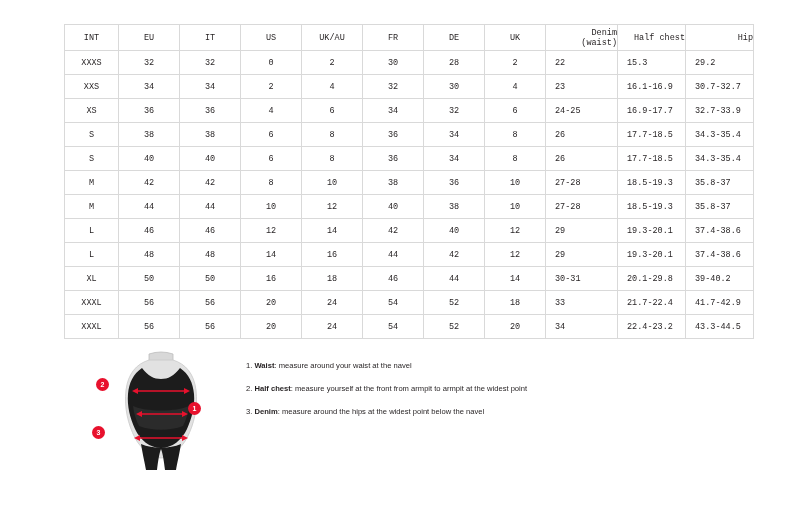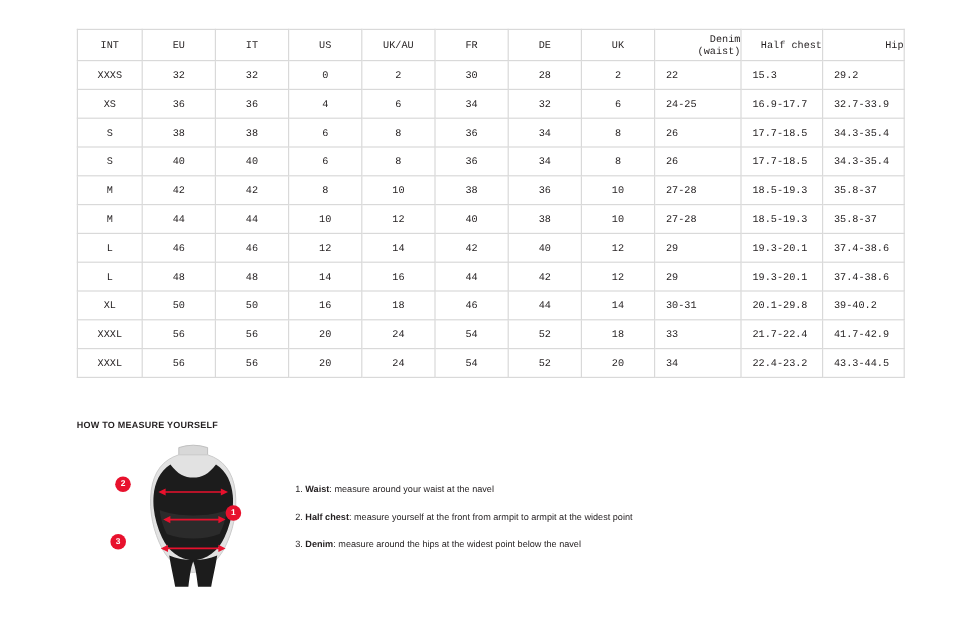--- a/index.html
+++ b/index.html
@@ -74,21 +74,21 @@
   .measure-title {
     font-size: 7.5px;
     font-weight: bold;
     letter-spacing: 0.2px;
     color: #231f20;
     margin-bottom: 10px;
   }
   .measure-body {
     position: relative;
     display: flex;
-    align-items: center;
+    align-items: flex-start;
   }
   .figure-box {
     position: relative;
     width: 120px;
     height: 125px;
     margin-left: 38px;
     flex: none;
   }
   .notes {
     margin-left: 24px;
@@ -168,20 +168,33 @@
           <td>0</td>
           <td>2</td>
           <td>30</td>
           <td>28</td>
           <td>2</td>
           <td class="left-cell">22</td>
           <td class="left-cell">15.3</td>
           <td class="left-cell">29.2</td>
         </tr>
         <tr>
+          <td>XXS</td>
+          <td>34</td>
+          <td>34</td>
+          <td>2</td>
+          <td>4</td>
+          <td>32</td>
+          <td>30</td>
+          <td>4</td>
+          <td class="left-cell">23</td>
+          <td class="left-cell">16.1-16.9</td>
+          <td class="left-cell">30.7-32.7</td>
+        </tr>
+        <tr>
           <td>XS</td>
           <td>36</td>
           <td>36</td>
           <td>4</td>
           <td>6</td>
           <td>34</td>
           <td>32</td>
           <td>6</td>
           <td class="left-cell">24-25</td>
           <td class="left-cell">16.9-17.7</td>
@@ -302,21 +315,20 @@
           <td>20</td>
           <td class="left-cell">34</td>
           <td class="left-cell">22.4-23.2</td>
           <td class="left-cell">43.3-44.5</td>
         </tr>
       </tbody>
     </table>
   </div>
 
   <div class="measure-section">
-    <div class="measure-title">HOW TO MEASURE YOURSELF</div>
 
     <div class="measure-body">
 
       <div class="figure-box">
         <svg class="mann" width="120" height="125" viewBox="0 0 120 125">
 
           <path d="M47 4 q12 -4 24 0 l0 7 q-12 4 -24 0 z" fill="#d8d8d8" stroke="#bdbdbd" stroke-width="0.8"></path>
           <path d="M47 10 C 34 14, 26 24, 24 40 C 22 58, 26 74, 33 88 C 40 101, 52 108, 59 108 C 66 108, 78 101, 85 88 C 92 74, 96 58, 94 40 C 92 24, 84 14, 71 10 Z" fill="#e2e2e2" stroke="#c9c9c9" stroke-width="0.8"></path>
 
           <path d="M40 18 C 31 24, 27 33, 26 44 C 25 56, 28 68, 33 79 C 38 90, 48 98, 59 98 C 70 98, 80 90, 85 79 C 90 68, 93 56, 92 44 C 91 33, 87 24, 78 18 C 72 26, 66 29, 59 29 C 52 29, 46 26, 40 18 Z" fill="#1c1c1c"></path>

